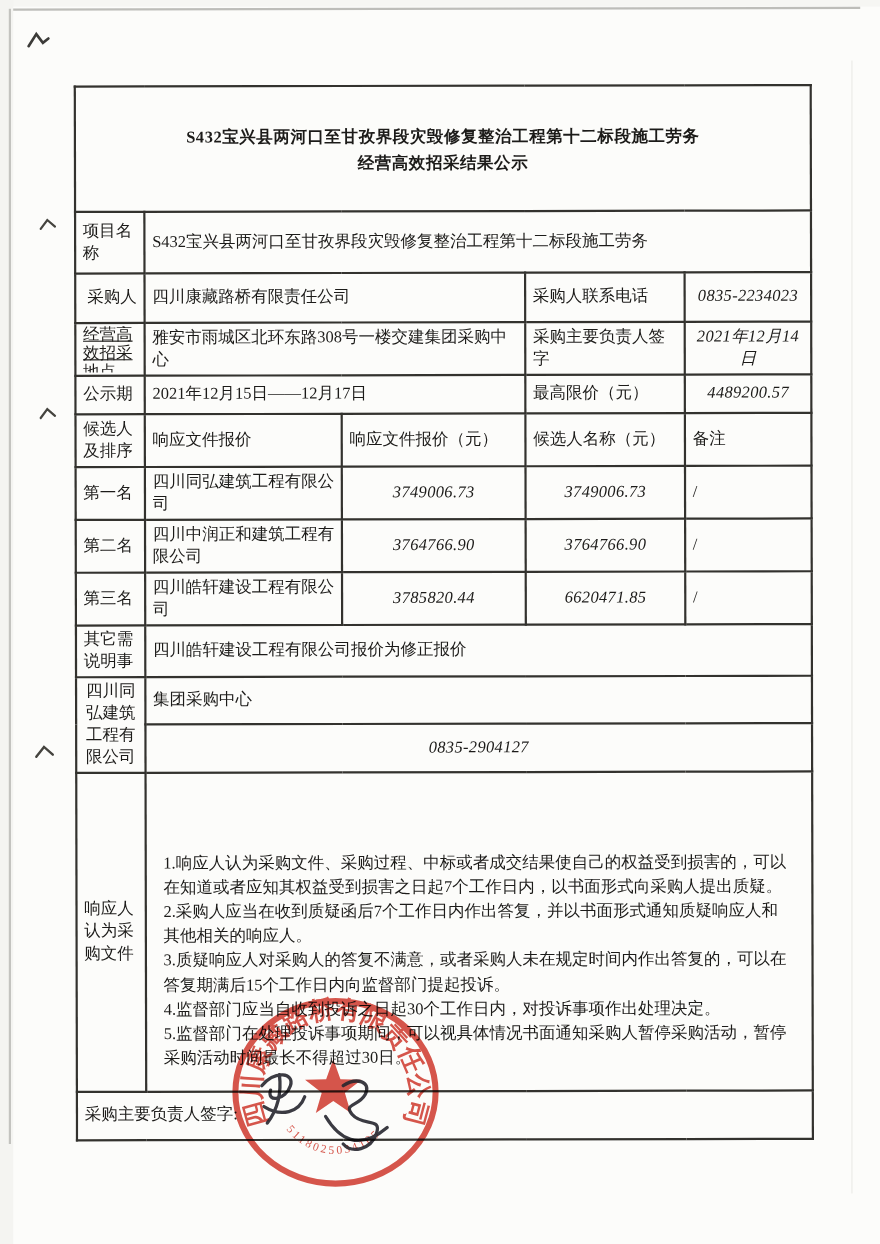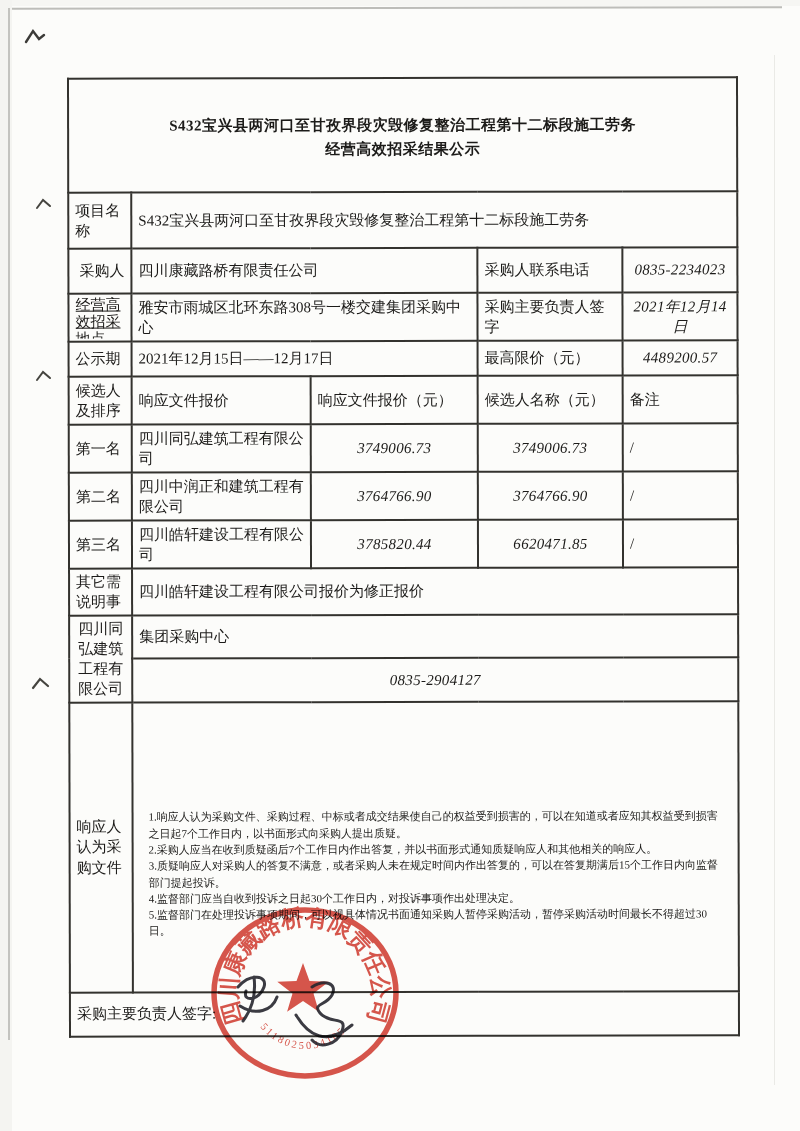--- a/index.html
+++ b/index.html
@@ -53,21 +53,21 @@
   td.lab.center { text-align:center; }
   .clip-3line { height:42px; overflow:hidden; line-height:17px;text-decoration:underline; }
 
   td.val-left { text-align:left; padding-left:8px; }
   td.cell-center { text-align:left; }
   td.num { text-align:center; font-size:14.5px; letter-spacing:0.3px;font-style:italic; }
   td.name-cell { text-align:left; padding-left:8px; font-size:14.5px; }
   td.rank-cell { text-align:left; font-size:14.5px;margin-top:12px; }
 
   td.obj-cell { vertical-align:top; padding:0; }
-  .obj-inner { padding:62px 10px 8px 9px; font-size:11px; line-height:1.48; }
+  .obj-inner { padding:62px 10px 8px 9px; font-size:15px; line-height:1.48; }
   .obj-inner p { margin:0; }
 
   td.sign-cell { text-align:left; padding-left:7px; font-size:15.5px; }
 
   
   .seal-wrap { position:absolute; left:200px; top:903px; width:230px; height:196px;
     pointer-events:none; }
   .seal-svg { mix-blend-mode:multiply; }
 
   

